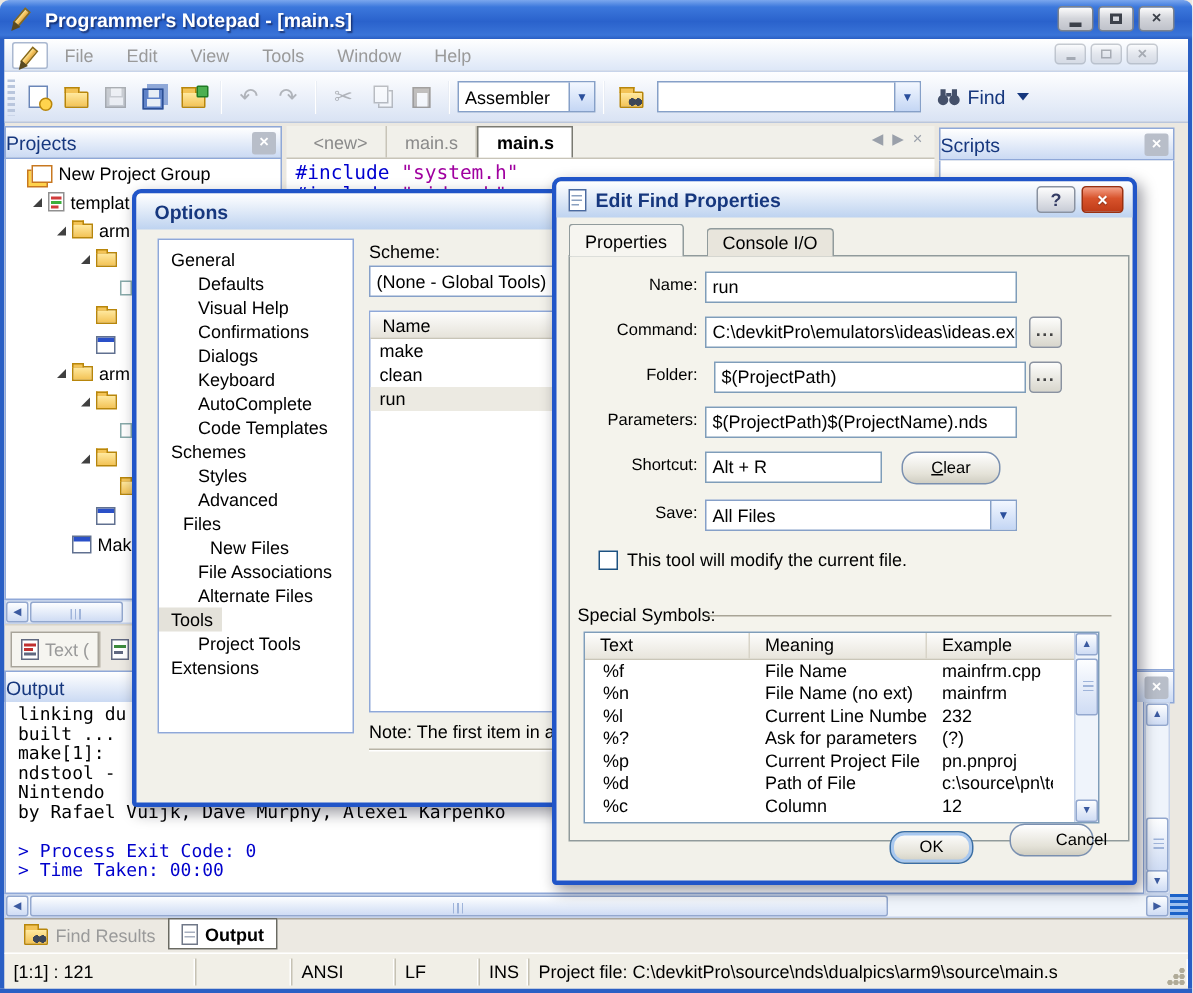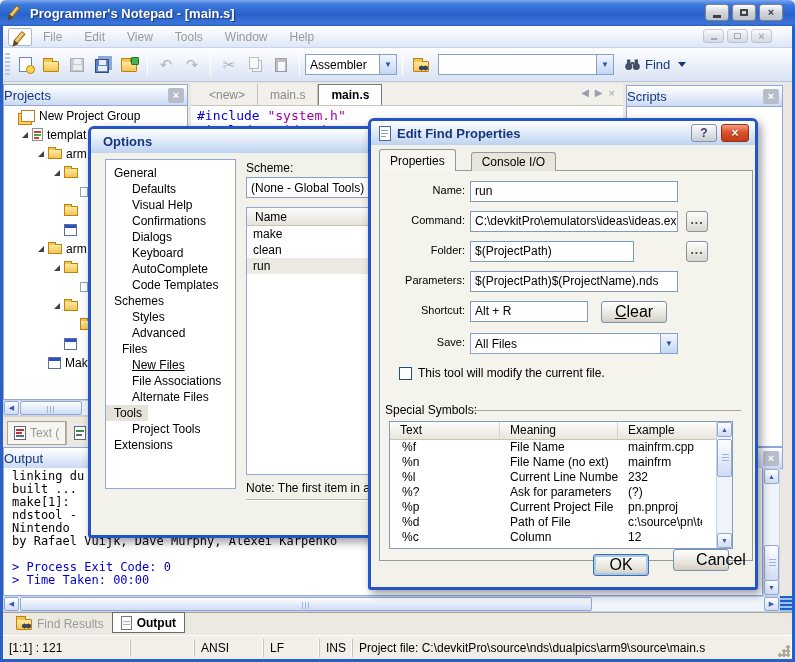--- a/index.html
+++ b/index.html
@@ -227,22 +227,22 @@
     border-radius:3px 3px 0 0; background:#f6f5f0; position:relative; z-index:2; font-size:12px; }
   .etp-tab.off { height:19px; line-height:19px; background:#e8e5dc; z-index:1; margin-left:2px; }
   .etp-page { position:absolute; left:8px; top:49px; width:374px; height:391px; border:1px solid #919b9c;
     background:#f4f3ec; }
   .frow-label { position:absolute; left:14px; width:80px; text-align:right; font-size:11px; }
   .ebox { position:absolute; height:21px; background:#fff; border:1px solid #7f9db9; font-size:12px;
     line-height:19px; padding-left:4px; white-space:nowrap; overflow:hidden; }
   .browse { position:absolute; width:22px; height:21px; border:1px solid #8a92a0; border-radius:3px;
     background:linear-gradient(180deg,#fdfdfb,#d8d6cc); text-align:center; line-height:17px; color:#444;
     font-weight:bold; letter-spacing:1px; }
-  .xpbtn { position:absolute; height:22px; border:1px solid #7a90b0; border-radius:3px;
-    background:linear-gradient(180deg,#ffffff,#e4e2d8 70%,#d0cec2); text-align:center; font-size:16px;
+  .xpbtn { position:absolute; height:22px; border:1px solid #7a90b0; border-radius:10px;
+    background:linear-gradient(180deg,#ffffff,#e4e2d8 70%,#d0cec2); text-align:center; font-size:11px;
     display:flex; align-items:center; justify-content:center; }
   .btn-clear-label::first-letter { text-decoration:underline; }
   .savecombo { position:absolute; left:99px; top:212px; width:208px; }
   .chk { position:absolute; left:28px; top:246px; width:13px; height:13px; background:#fff;
     border:1px solid #1c5180; }
   .chk-label { position:absolute; left:47px; top:245px; font-size:12px; }
   .grp-label { position:absolute; left:14px; top:282px; font-size:12px; }
   .grp-line { position:absolute; left:100px; top:289px; width:270px; height:1px; background:#a8a496; }
   .sym-table { position:absolute; left:18px; top:300px; width:344px; height:128px; background:#fff;
     border:1px solid #7f9db9; }
@@ -551,21 +551,21 @@
         <div class="orow child" style="padding-left: 26px;">Visual Help</div>
         <div class="orow child" style="padding-left: 26px;">Confirmations</div>
         <div class="orow child" style="padding-left: 26px;">Dialogs</div>
         <div class="orow child" style="padding-left: 26px;">Keyboard</div>
         <div class="orow child" style="padding-left: 26px;">AutoComplete</div>
         <div class="orow child" style="padding-left: 26px;">Code Templates</div>
         <div class="orow" style="padding-left: 8px;">Schemes</div>
         <div class="orow child" style="padding-left: 26px;">Styles</div>
         <div class="orow child" style="padding-left: 26px;">Advanced</div>
         <div class="orow" style="padding-left: 16px;">Files</div>
-        <div class="orow child" style="padding-left: 26px; text-decoration: underline;">New Files</div>
+        <div class="orow child" style="padding-left: 34px;">New Files</div>
         <div class="orow child" style="padding-left: 26px;">File Associations</div>
         <div class="orow child" style="padding-left: 26px;">Alternate Files</div>
         <div class="orow selected" style="padding-left: 8px;">Tools</div>
         <div class="orow child" style="padding-left: 26px;">Project Tools</div>
         <div class="orow" style="padding-left: 8px;">Extensions</div>
       </div>
     <div class="opt-label">Scheme:</div>
     <div class="combo opt-combo">
       <span class="cval">(None - Global Tools)</span>
     </div>
@@ -600,21 +600,21 @@
     <div class="etp-page"></div>
 
     <div class="frow-label" style="top:63px;">Name:</div>
     <div class="ebox" style="left:99px;top:60px;width:208px;">run</div>
 
     <div class="frow-label" style="top:93px;">Command:</div>
     <div class="ebox" style="left:99px;top:90px;width:208px;">C:\devkitPro\emulators\ideas\ideas.exe</div>
     <div class="browse" style="left:315px;top:90px;">...</div>
 
     <div class="frow-label" style="top:123px;">Folder:</div>
-    <div class="ebox" style="left:99px;top:120px;width:164px;">$(ProjectPath)</div>
+    <div class="ebox" style="left:105px;top:120px;width:208px;">$(ProjectPath)</div>
     <div class="browse" style="left:315px;top:120px;">...</div>
 
     <div class="frow-label" style="top:153px;">Parameters:</div>
     <div class="ebox" style="left:99px;top:150px;width:208px;">$(ProjectPath)$(ProjectName).nds</div>
 
     <div class="frow-label" style="top:183px;">Shortcut:</div>
     <div class="ebox" style="left:99px;top:180px;width:118px;">Alt + R</div>
     <div class="xpbtn" style="left:230px;top:180px;width:66px;">
         <span class="btn-clear-label">Clear</span>
       </div>

